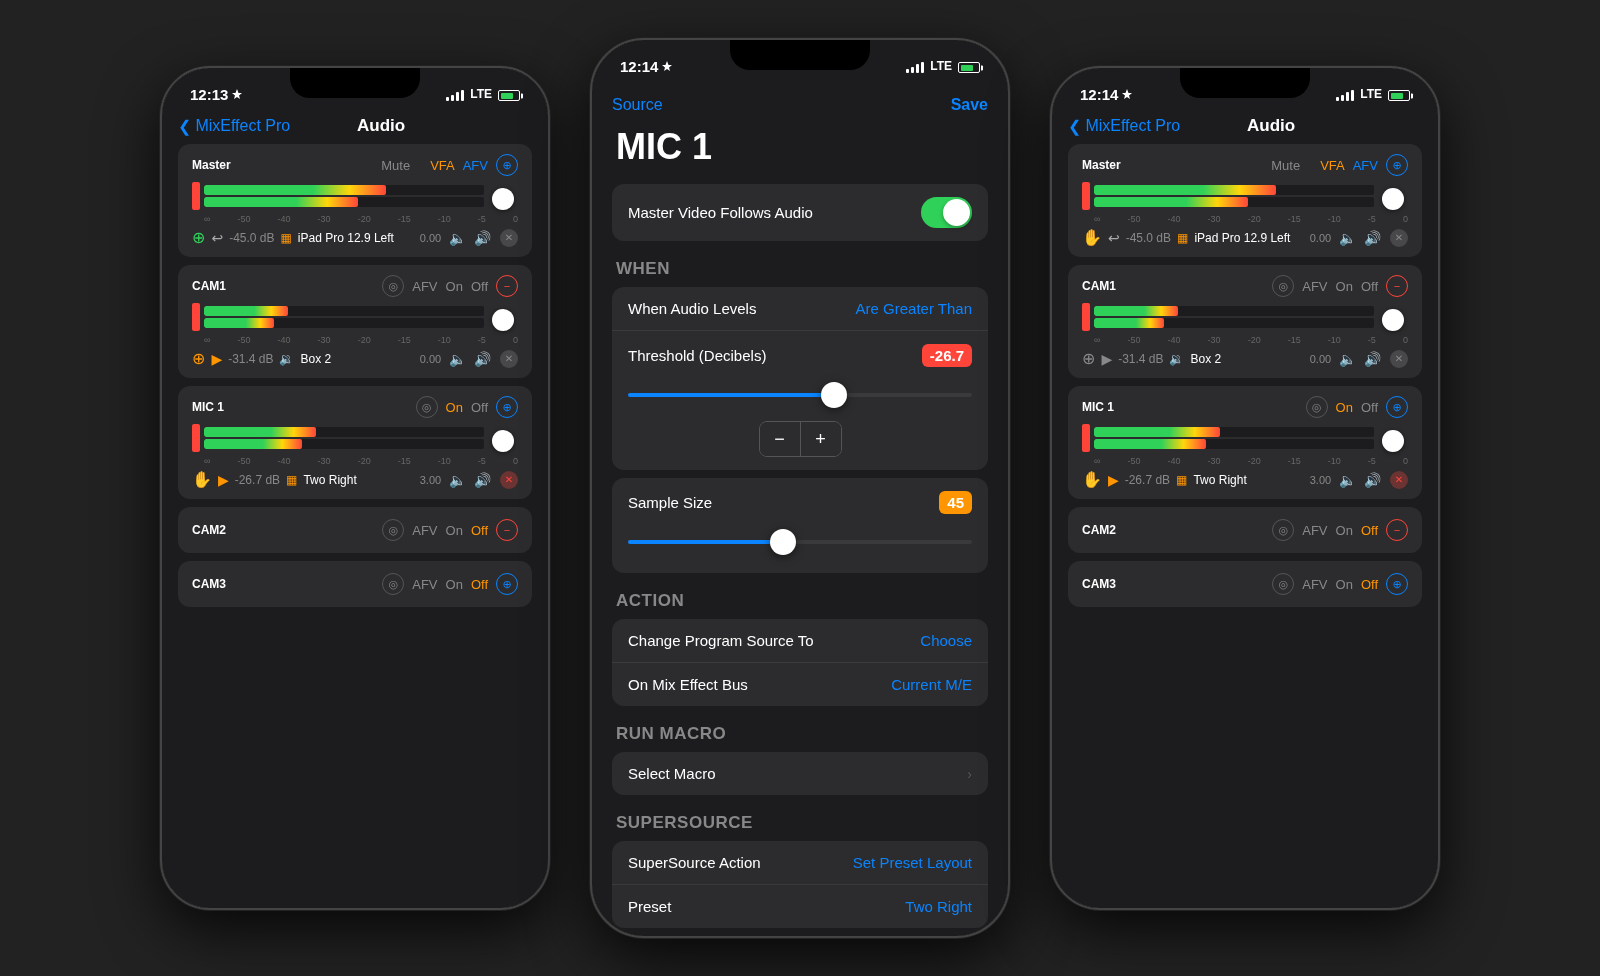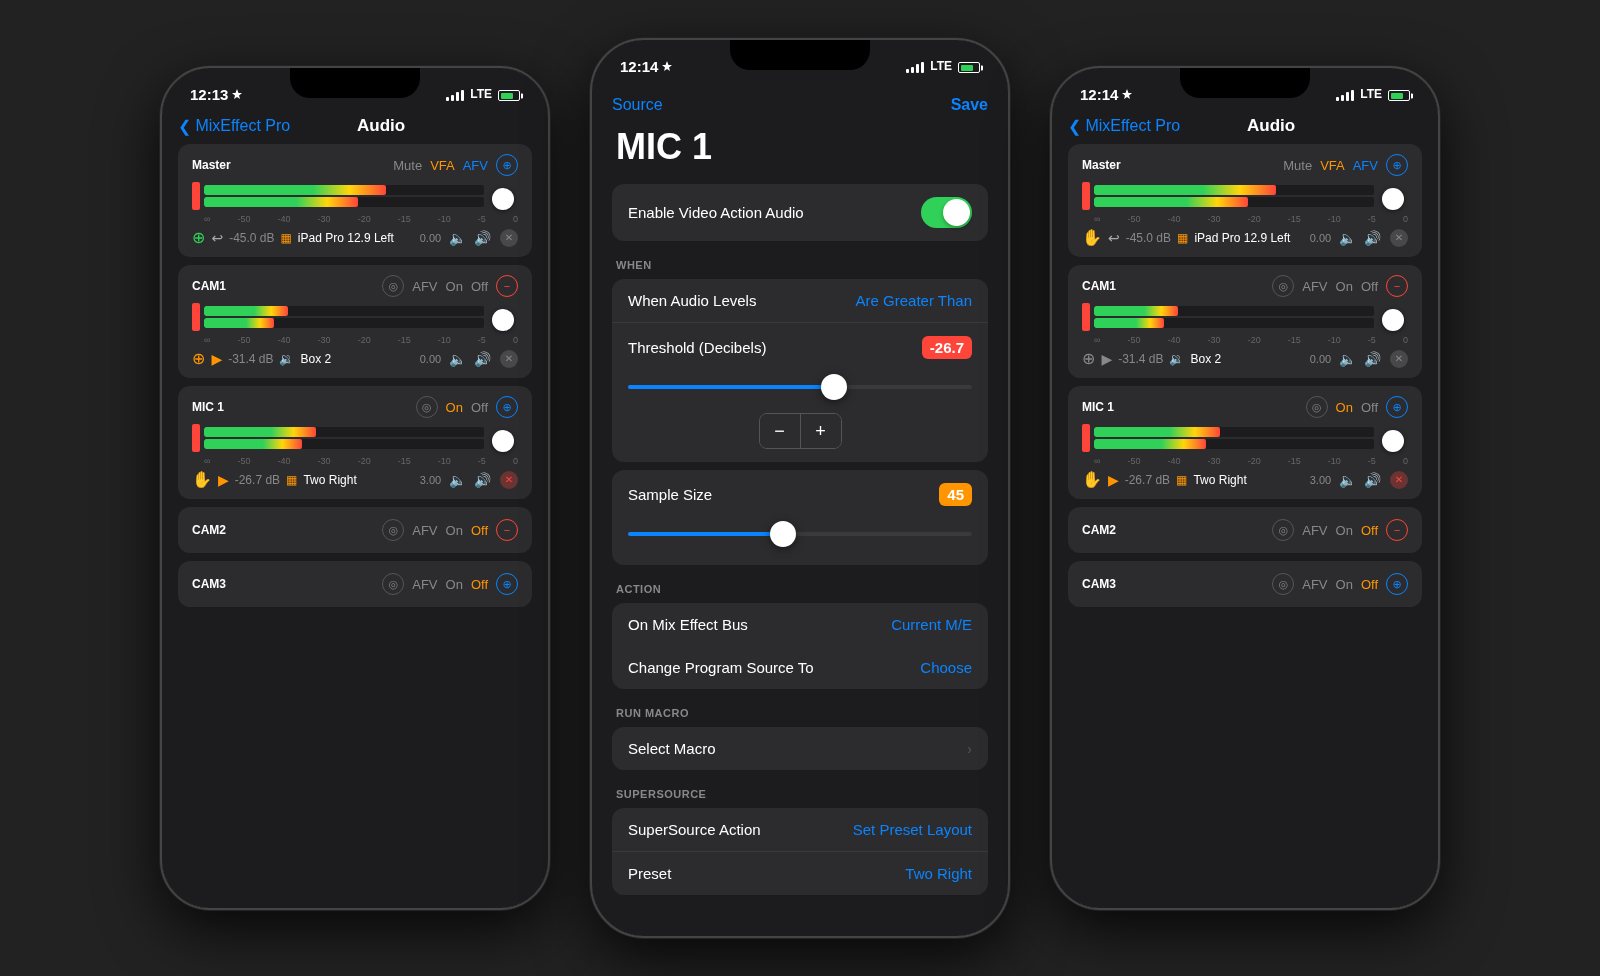--- a/index.html
+++ b/index.html
@@ -159,21 +159,21 @@
       font-size: 12px;
       font-weight: 600;
     }
     .channel-controls {
       display: flex;
       align-items: center;
       gap: 8px;
       font-size: 13px;
     }
     .ctrl-label { color: #888; }
-    .ctrl-orange { color: #ff9500; }
+    .ctrl-orange { color: #ff9500; margin-left: 12px; }
     .ctrl-orange-active { color: #ff9500; }
     .ctrl-blue { color: #0a84ff; }
     .ctrl-icon {
       width: 22px;
       height: 22px;
       border-radius: 50%;
       border: 1.5px solid #555;
       display: flex;
       align-items: center;
       justify-content: center;
@@ -286,21 +286,21 @@
     .big-title {
       color: #fff;
       font-size: 36px;
       font-weight: 700;
       padding: 8px 24px 16px;
     }
 
     
     .section-label {
       color: #888;
-      font-size: 11px;
+      font-size: 17px;
       font-weight: 600;
       letter-spacing: 0.5px;
       padding: 16px 0 8px 4px;
       text-transform: uppercase;
     }
 
     .setting-label {
       color: #fff;
       font-size: 15px;
     }
@@ -712,21 +712,21 @@
         <span class="cancel-btn">Source</span>
         <span class="save-btn">Save</span>
       </div>
 
       <div class="big-title">MIC 1</div>
 
       <div class="middle-content">
 
         <div class="middle-setting-group">
           <div class="middle-row" style="border-radius:12px;border-bottom:none">
-            <span class="setting-label">Enable Video Action Audio</span>
+            <span class="setting-label">Master Video Follows Audio</span>
             <div class="toggle">
               <div class="toggle-knob"></div>
             </div>
           </div>
         </div>
 
         <div class="section-label">WHEN</div>
         <div class="middle-setting-group">
           <div class="middle-row">
             <span class="setting-label">When Audio Levels</span>
@@ -763,27 +763,27 @@
               <div class="slider-track">
                 <div class="slider-fill" style="width:45%"></div>
                 <div class="slider-thumb" style="left:calc(45% - 13px)"></div>
               </div>
             </div>
           </div>
         </div>
 
         <div class="section-label">ACTION</div>
         <div class="middle-setting-group">
+          <div class="middle-row">
+            <span class="setting-label">Change Program Source To</span>
+            <span class="setting-value">Choose</span>
+          </div>
           <div class="middle-row" style="border-bottom:none">
             <span class="setting-label">On Mix Effect Bus</span>
             <span class="setting-value">Current M/E</span>
-          </div>
-          <div class="middle-row">
-            <span class="setting-label">Change Program Source To</span>
-            <span class="setting-value">Choose</span>
           </div>
         </div>
 
         <div class="section-label">RUN MACRO</div>
         <div class="middle-setting-group">
           <div class="middle-row" style="border-bottom:none">
             <span class="setting-label">Select Macro</span>
             <span class="chevron-right">›</span>
           </div>
         </div>

